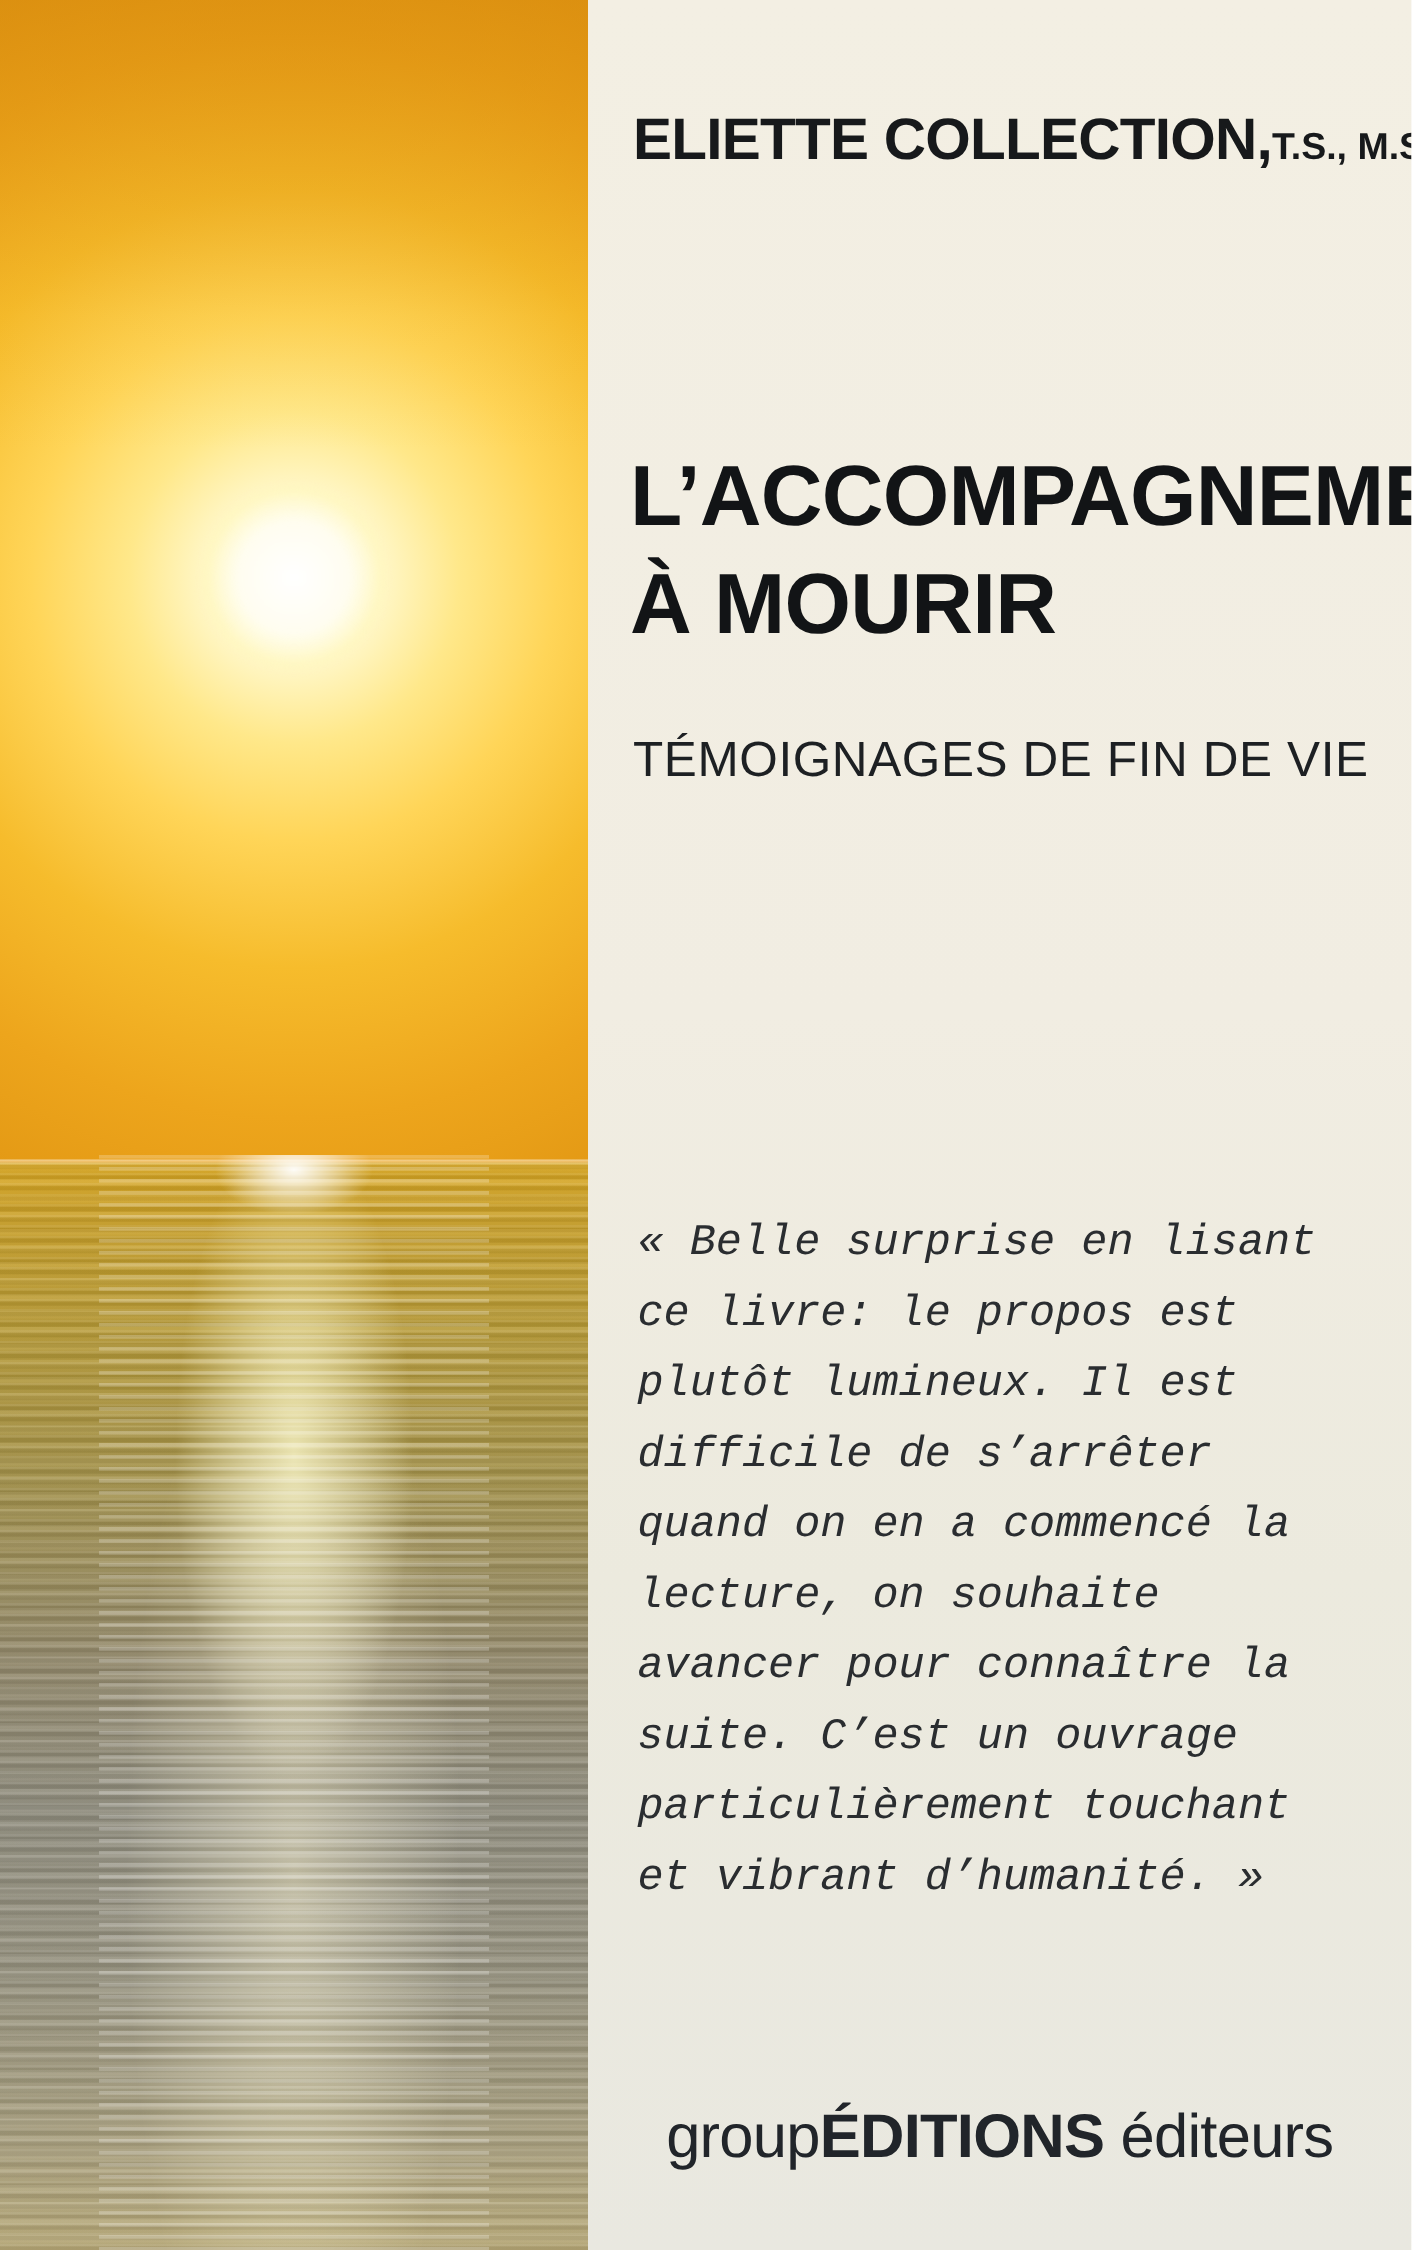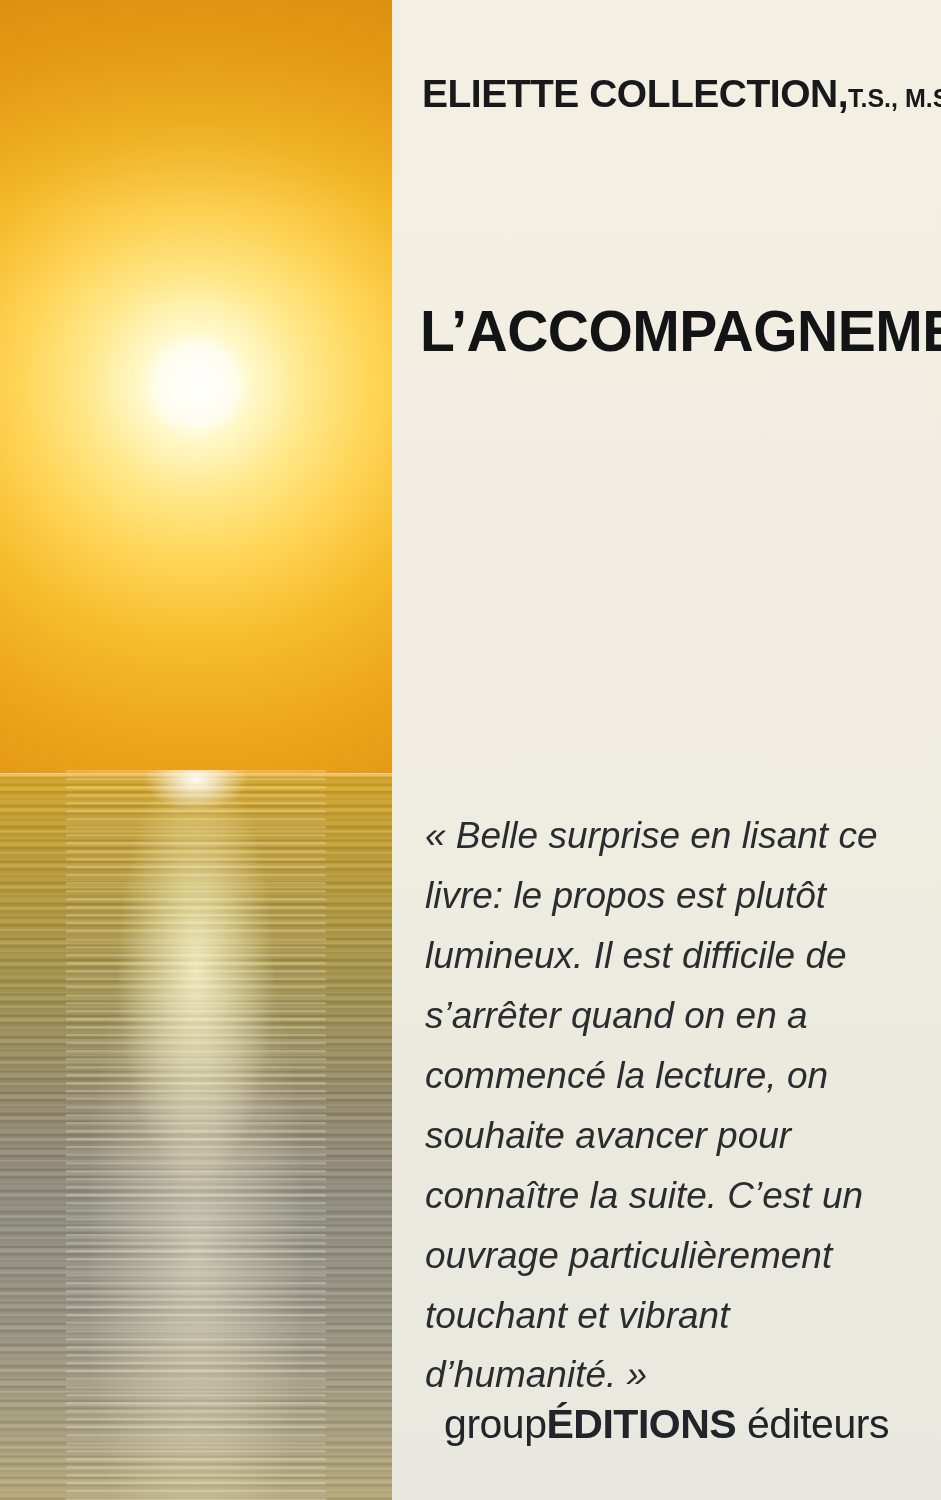--- a/index.html
+++ b/index.html
@@ -189,23 +189,24 @@
     font-size: 33px;
     letter-spacing: 0.4px;
   }
 
   .quote {
     position: absolute;
     left: 33px;
     top: 806px;
     width: 480px;
     color: #2a2d30;
-    font-size: 37px;
+    font-size: 29px;
     font-style: italic;
     line-height: 1.62;
+    font-family: Liberation Mono, monospace;
   }
 
   
   .publisher {
     position: absolute;
     left: 0;
     bottom: 52px;
     width: 549px;
     text-align: center;
   }
@@ -255,22 +256,24 @@
 
   <div class="panel">
     <div class="panel-inner">
 
       <div class="author">
         <span>ELIETTE COLLECTION,</span><span class="credentials">T.S., M.S.S.</span>
       </div>
 
       <div class="title">
         <div>L’ACCOMPAGNEMENT</div>
+        <div>À MOURIR</div>
       </div>
 
+      <div class="subtitle">TÉMOIGNAGES DE FIN DE VIE</div>
 
       <div class="quote">« Belle surprise en lisant ce livre: le propos est plutôt lumineux. Il est difficile de s’arrêter quand on en a commencé la lecture, on souhaite avancer pour connaître la suite. C’est un ouvrage particulièrement touchant et vibrant d’humanité. »</div>
 
       <div class="publisher">
         <div class="publisher-name">
           <span class="p-light">group</span><span class="p-bold">ÉDITIONS</span><span class="p-light"> éditeurs</span>
         </div>
       </div>
 
     </div>

